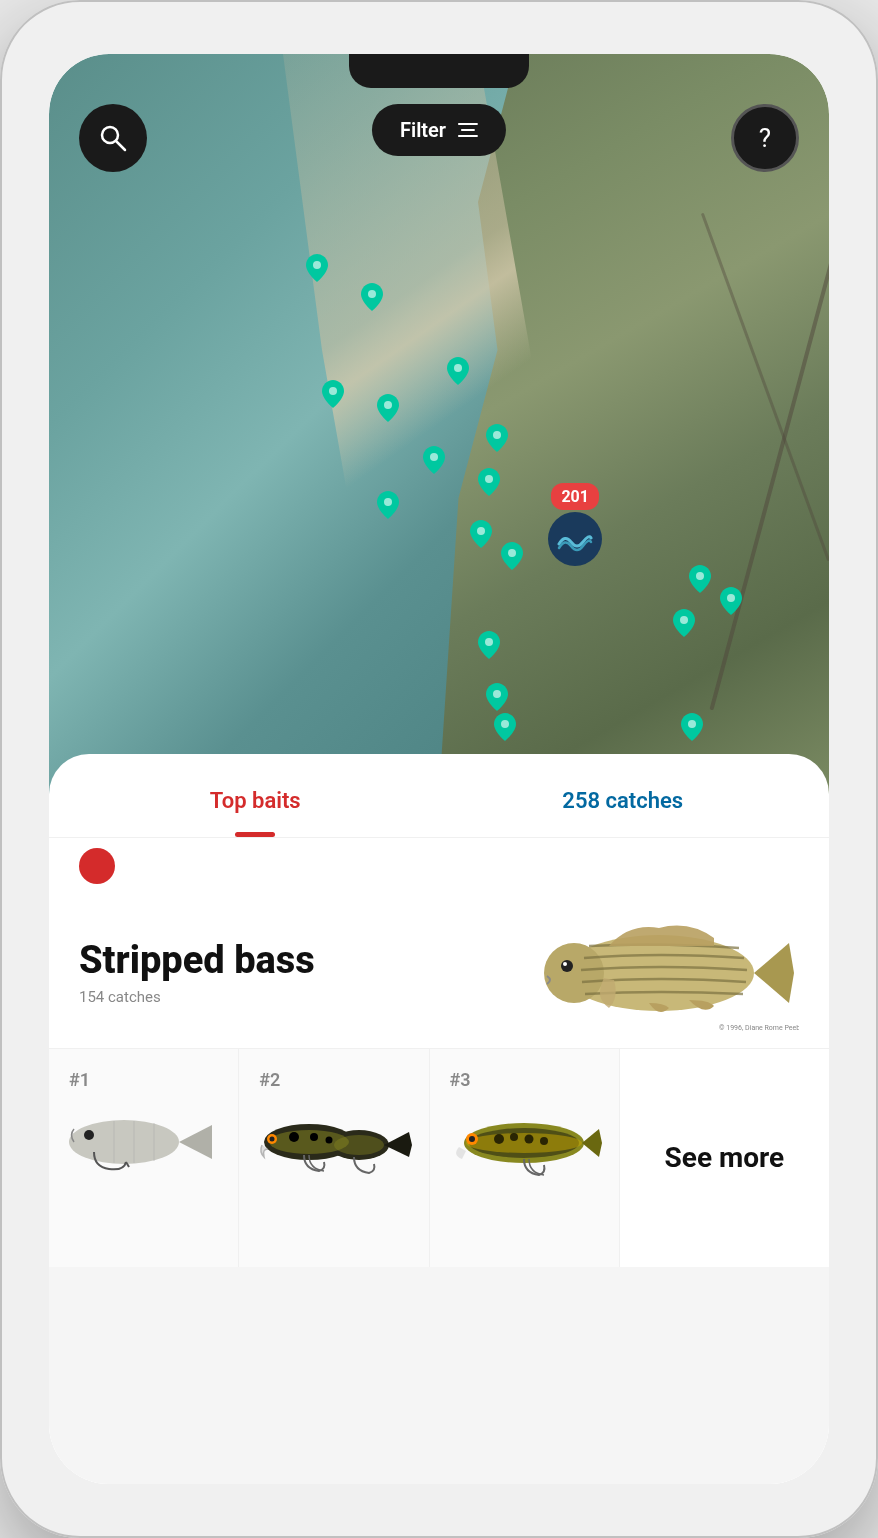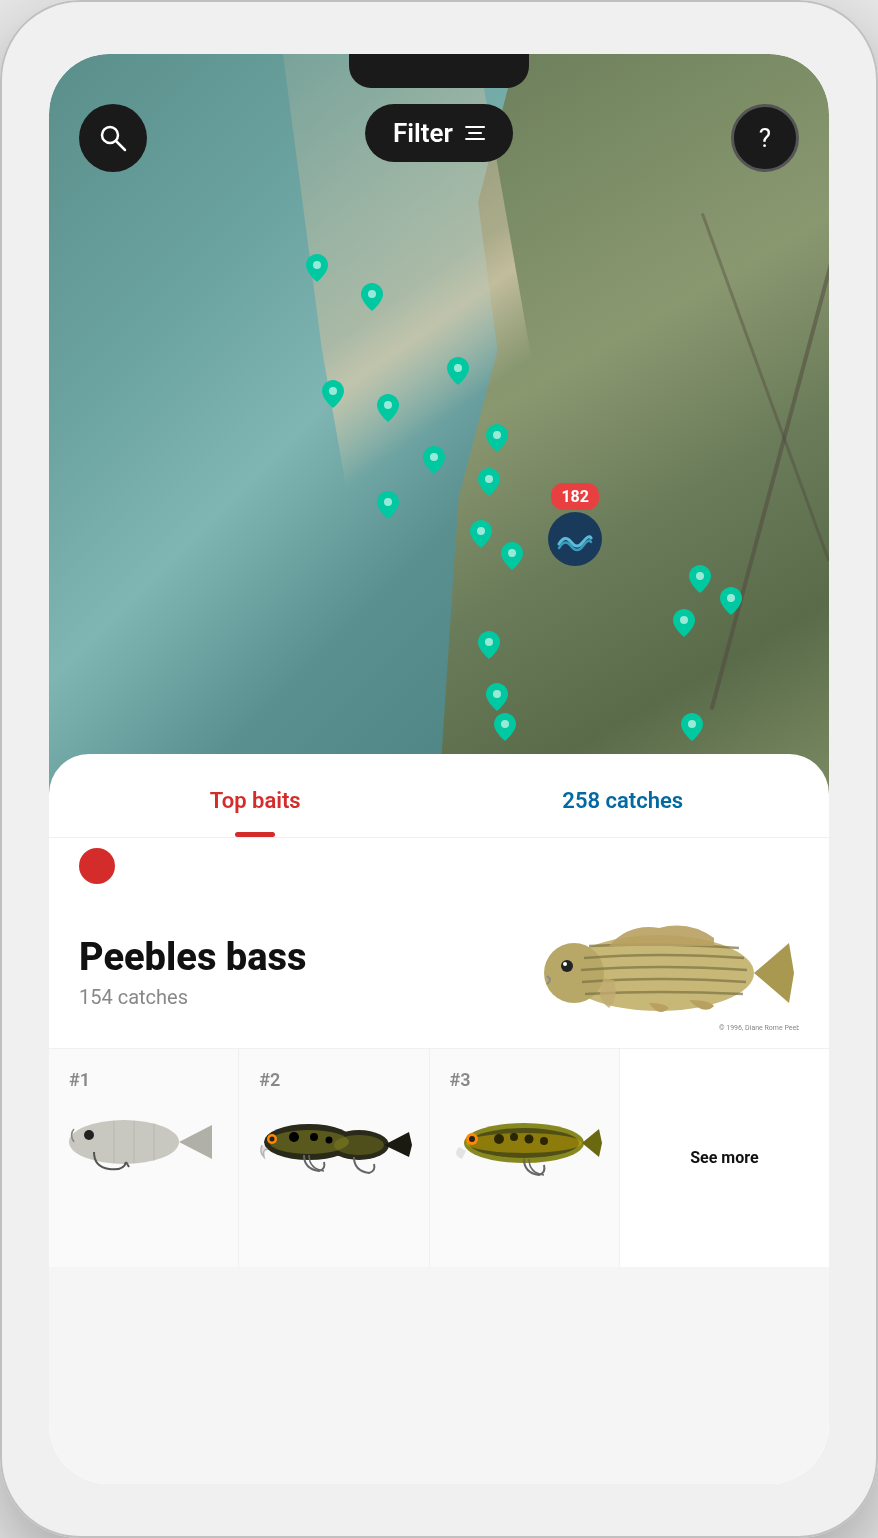--- a/index.html
+++ b/index.html
@@ -128,21 +128,21 @@
       border-radius: 40px;
       padding: 14px 28px;
       display: flex;
       align-items: center;
       gap: 12px;
       z-index: 10;
       cursor: pointer;
     }
     .map-filter-text {
       color: #fff;
-      font-size: 26px;
+      font-size: 20px;
       font-weight: 600;
     }
 
     .map-help-btn {
       position: absolute;
       top: 50px;
       right: 30px;
       width: 68px;
       height: 68px;
       background: #1a1a1a;
@@ -274,21 +274,21 @@
     .fish-info {
       flex: 1;
     }
     .fish-name {
       font-size: 38px;
       font-weight: 800;
       color: #111;
       line-height: 1.1;
     }
     .fish-catches {
-      font-size: 20px;
+      font-size: 15px;
       color: #888;
       margin-top: 6px;
     }
     .fish-image {
       width: 260px;
       height: 130px;
       position: relative;
       flex-shrink: 0;
     }
     
@@ -336,21 +336,21 @@
       flex: 1;
       display: flex;
       flex-direction: column;
       align-items: center;
       justify-content: center;
       padding: 20px;
       background: #fff;
       cursor: pointer;
     }
     .see-more-text {
-      font-size: 16px;
+      font-size: 28px;
       font-weight: 700;
       color: #111;
       text-align: right;
     }
 
     
     .bottom-section {
       flex: 1;
       background: #f5f5f5;
     }
@@ -508,21 +508,21 @@
           </svg>
       </div>
       <div class="map-pin" style="top:89%;left:81%">
         <svg viewBox="0 0 22 28">
             <path d="M11 0C5 0 0 5 0 11c0 8 11 17 11 17s11-9 11-17C22 5 17 0 11 0z" fill="#00c8a0"></path>
             <circle cx="11" cy="11" r="4" fill="white" fill-opacity="0.6"></circle>
           </svg>
       </div>
 
       <div class="cluster-marker" style="position:absolute;top:58%;left:64%">
-        <div class="cluster-badge">182</div>
+        <div class="cluster-badge">201</div>
         <div class="cluster-icon">
           <svg width="36" height="30" viewBox="0 0 36 30">
             <path d="M2 20 Q8 10 14 18 Q20 26 26 18 Q32 10 34 14" stroke="#5abcd8" stroke-width="3" fill="none" stroke-linecap="round"></path>
             <path d="M2 24 Q8 14 14 22 Q20 30 26 22 Q32 14 34 18" stroke="#3a9ab8" stroke-width="2.5" fill="none" stroke-linecap="round"></path>
           </svg>
         </div>
       </div>
 
       <div class="scroll-indicator"></div>
     </div>
@@ -535,21 +535,21 @@
         </div>
         <div class="tab-item">
           <span>258 catches</span>
         </div>
       </div>
 
       <div class="red-dot"></div>
 
       <div class="fish-section">
         <div class="fish-info">
-          <div class="fish-name">Peebles bass</div>
+          <div class="fish-name">Stripped bass</div>
           <div class="fish-catches">154 catches</div>
         </div>
         <div class="fish-image">
           
           <svg viewBox="0 0 260 130" class="fish-illustration">
 
             <ellipse cx="120" cy="65" rx="95" ry="38" fill="#c8b878"></ellipse>
 
             <path d="M215 65 L250 35 L255 65 L250 95 Z" fill="#a89850"></path>
 

